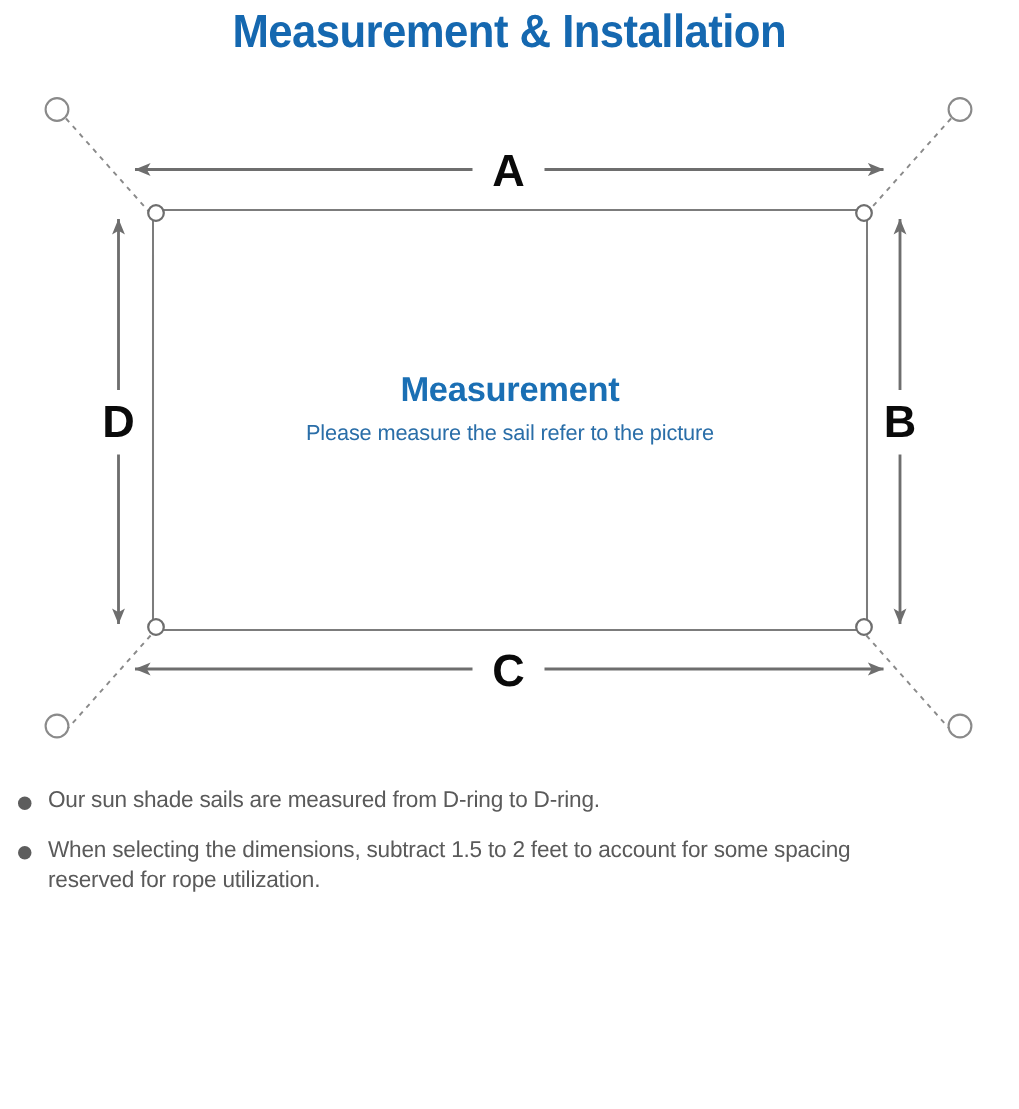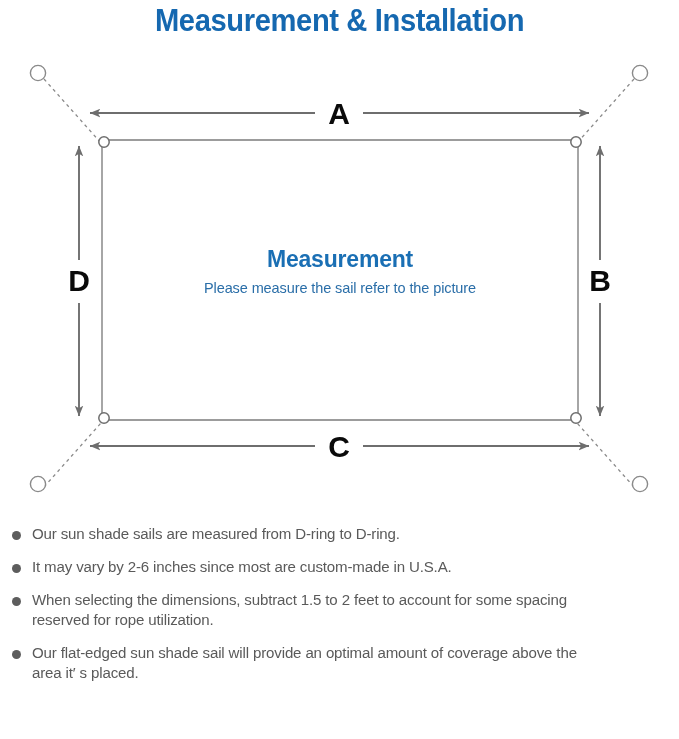--- a/index.html
+++ b/index.html
@@ -169,23 +169,15 @@
   </svg>
 </div>
 
 <div id="notes">
   <div class="note-row">
     <span class="note-bullet"></span>
     <span class="note-text">Our sun shade sails are measured from D-ring to D-ring.</span>
   </div>
   <div class="note-row">
     <span class="note-bullet"></span>
-    <span class="note-text">It may vary by 2-6 inches since most are custom-made in U.S.A.</span>
-  </div>
-  <div class="note-row">
-    <span class="note-bullet"></span>
     <span class="note-text">When selecting the dimensions, subtract 1.5 to 2 feet to account for some spacing reserved for rope utilization.</span>
-  </div>
-  <div class="note-row">
-    <span class="note-bullet"></span>
-    <span class="note-text">Our flat-edged sun shade sail will provide an optimal amount of coverage above the area it′ s placed.</span>
   </div>
 </div>
 
 </body></html>

